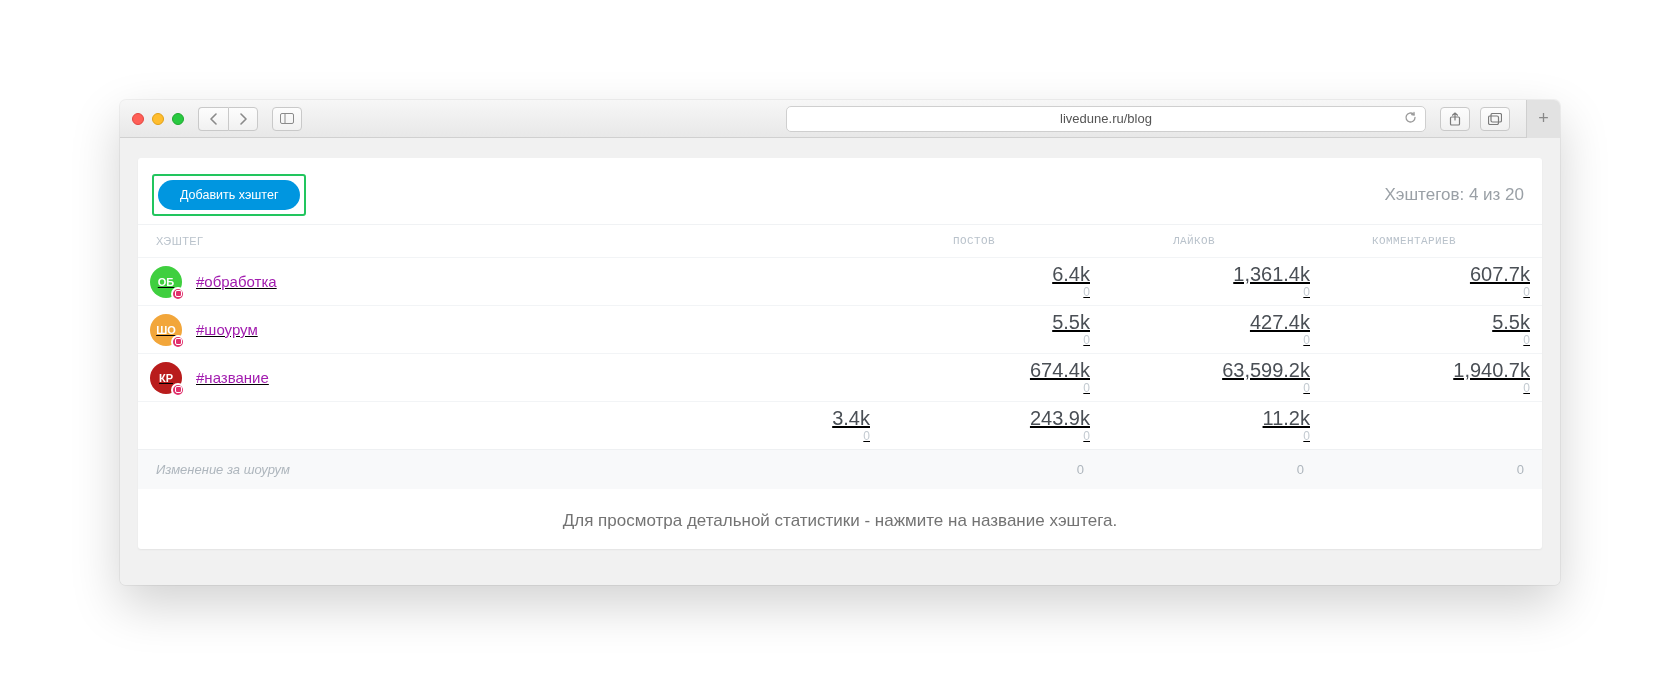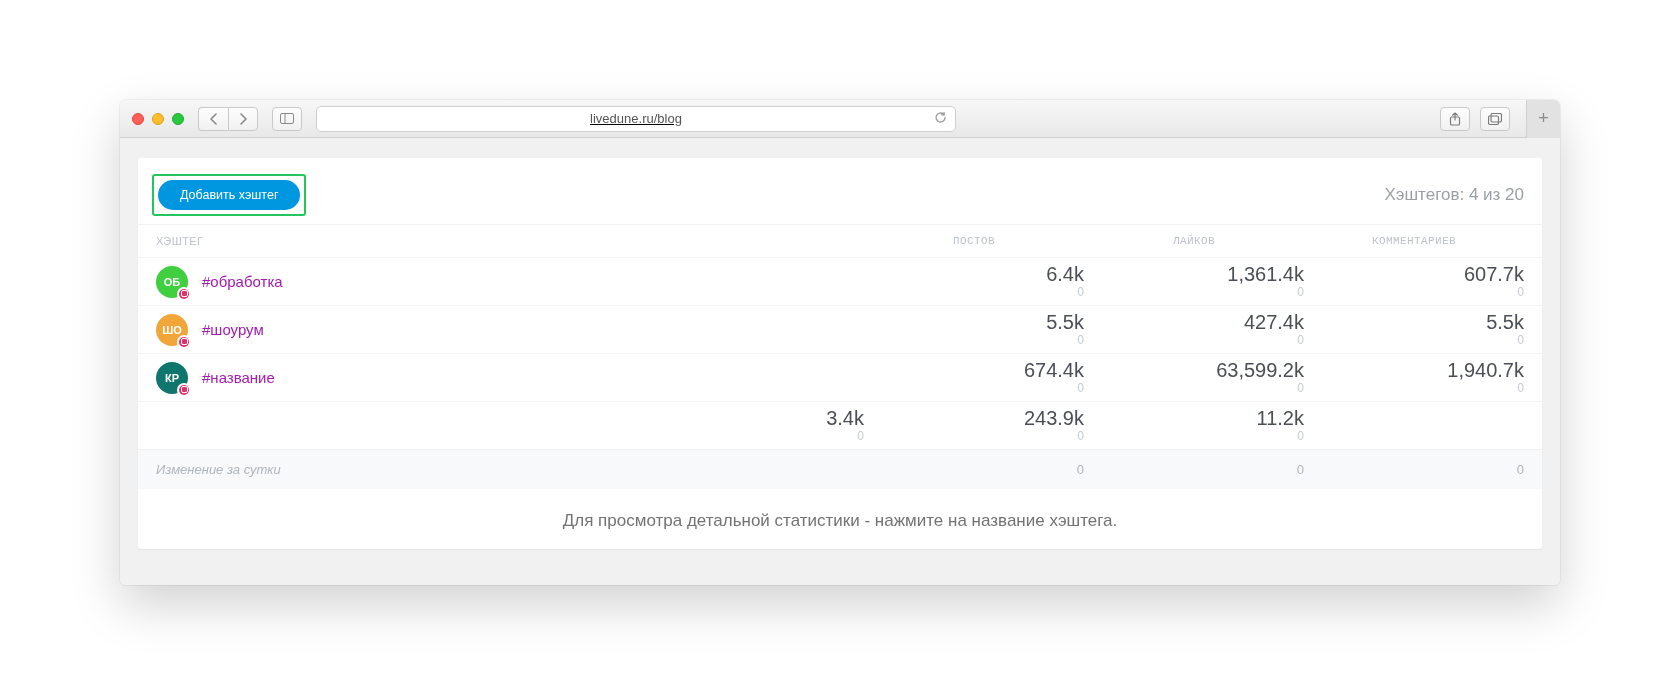--- a/index.html
+++ b/index.html
@@ -45,21 +45,21 @@
     display:flex; align-items:center; justify-content:center;
     font-size: 13px; color:#8a8a8a;
   }
   .nav-btn:first-child { border-radius: 4px 0 0 4px; border-right:none;}
   .nav-btn:last-child  { border-radius: 0 4px 4px 0; }
   .sq-btn {
     width: 30px; height:24px; border:1px solid #c9c9c9; border-radius:4px;
     background: linear-gradient(#fdfdfd,#f1f1f1);
     display:flex; align-items:center; justify-content:center; color:#7a7a7a;
   }
-  .addr-wrap { flex:1; display:flex; justify-content:flex-start;text-decoration:underline; }
+  .addr-wrap { flex:1; display:flex; justify-content:flex-end; }
   .addr {
     width: 640px; height:26px; background:#ffffff; border:1px solid #cfcfcf;
     border-radius:5px; display:flex; align-items:center; justify-content:center;
     position:relative; color:#555; font-size:13px;
   }
   .addr .reload {
     position:absolute; right:8px; color:#9a9a9a; font-size:13px;
   }
   .right-group { display:flex; gap:10px; align-items:center; }
   .plus-tab {
@@ -104,22 +104,23 @@
     color:#b9c2cb; font-size:11px; letter-spacing:0.4px;
     text-transform: uppercase;
     border-top:1px solid #f0f2f4;
   }
   .thead .c-right { text-align:center;font-family:Liberation Mono, monospace; }
 
   .row {
     display:grid;
     grid-template-columns: 1fr 220px 220px 220px;
     align-items:center;
-    padding: 6px 18px;
+    padding: 6px 12px;
     border-top:1px solid #f2f4f6;
+    text-decoration:underline;
   }
   .tag-cell { display:flex; align-items:center; gap:14px; }
   .avatar {
     width:32px; height:32px; border-radius:50%;
     display:flex; align-items:center; justify-content:center;
     color:#fff; font-size:11px; font-weight:600; position:relative;
     flex-shrink:0;
   }
   .avatar .badge {
     position:absolute; right:-3px; bottom:-3px;
@@ -264,21 +265,21 @@
               <div class="num-big">427.4k</div>
               <div class="num-small">0</div>
             </div>
             <div class="num-cell">
               <div class="num-big">5.5k</div>
               <div class="num-small">0</div>
             </div>
           </div>
           <div class="row">
             <div class="tag-cell">
-              <div class="avatar" style="background:#0f766e">
+              <div class="avatar" style="background:#b91c1c">
                 <span>КР</span>
                 <span class="badge"></span>
               </div>
               <a class="tag-name">#название</a>
             </div>
             <div class="num-cell">
               <div class="num-big">674.4k</div>
               <div class="num-small">0</div>
             </div>
             <div class="num-cell">
@@ -300,21 +301,21 @@
               <div class="num-small">0</div>
             </div>
             <div class="num-cell">
               <div class="num-big">11.2k</div>
               <div class="num-small">0</div>
             </div>
           </div>
         </div>
 
       <div class="footer-row">
-        <div>Изменение за сутки</div>
+        <div>Изменение за шоурум</div>
         <div class="c-right">0</div>
         <div class="c-right">0</div>
         <div class="c-right">0</div>
       </div>
 
       <div class="hint">Для просмотра детальной статистики - нажмите на название хэштега.</div>
 
     </div>
   </div>
 

